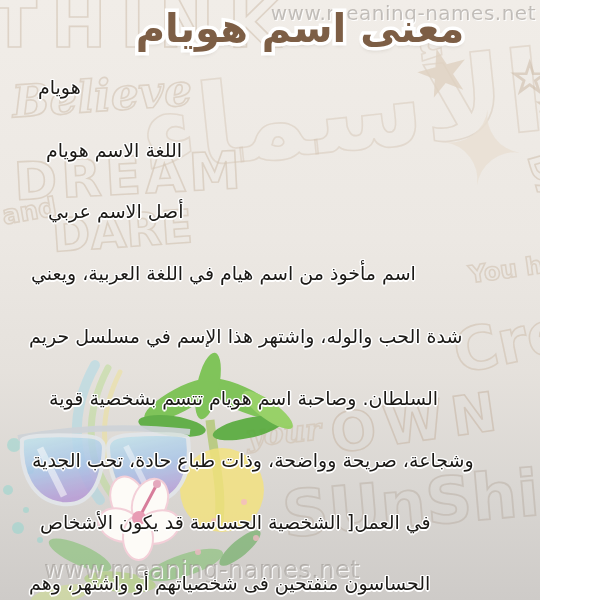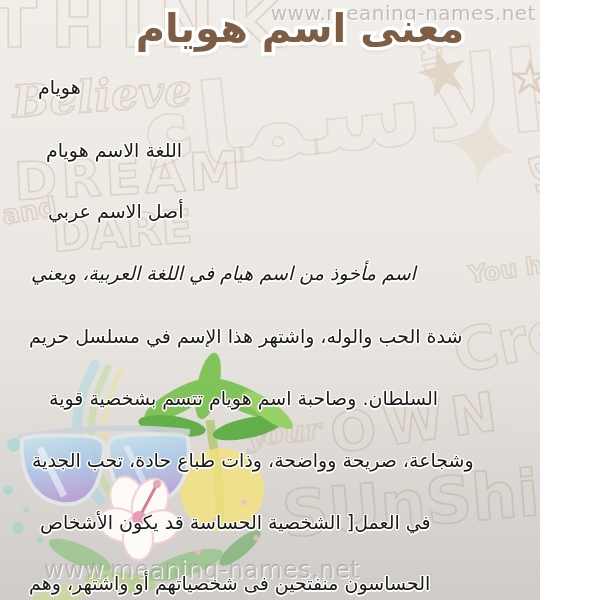--- a/index.html
+++ b/index.html
@@ -50,21 +50,21 @@
     text-shadow:0 3px 4px rgba(90,75,60,.25);}
   .title-fill{color:#7d5e45;}
   
   .bline{position:absolute; direction:rtl; white-space:nowrap; font-size:19px;
     line-height:34px; color:#1b1916;
     text-shadow:1.5px 0 0 #fff,-1.5px 0 0 #fff,0 1.5px 0 #fff,0 -1.5px 0 #fff,
       1px 1px 0 #fff,-1px 1px 0 #fff,1px -1px 0 #fff,-1px -1px 0 #fff;}
   .ln0{left:38px; top:70px;}
   .ln1{left:46px; top:133px;}
   .ln2{left:48px; top:194px;}
-  .ln3{left:31px; top:256px;font-style:italic;}
+  .ln3{left:31px; top:256px;}
   .ln4{left:29px; top:319px;text-align:center;}
   .ln5{left:29px; top:381px;margin-left:20px;}
   .ln6{left:32px; top:443px;}
   .ln7{left:40px; top:505px;}
   .ln8{left:29px; top:566px;}
 </style>
 </head>
 <body>
 
 <div class="stage">

